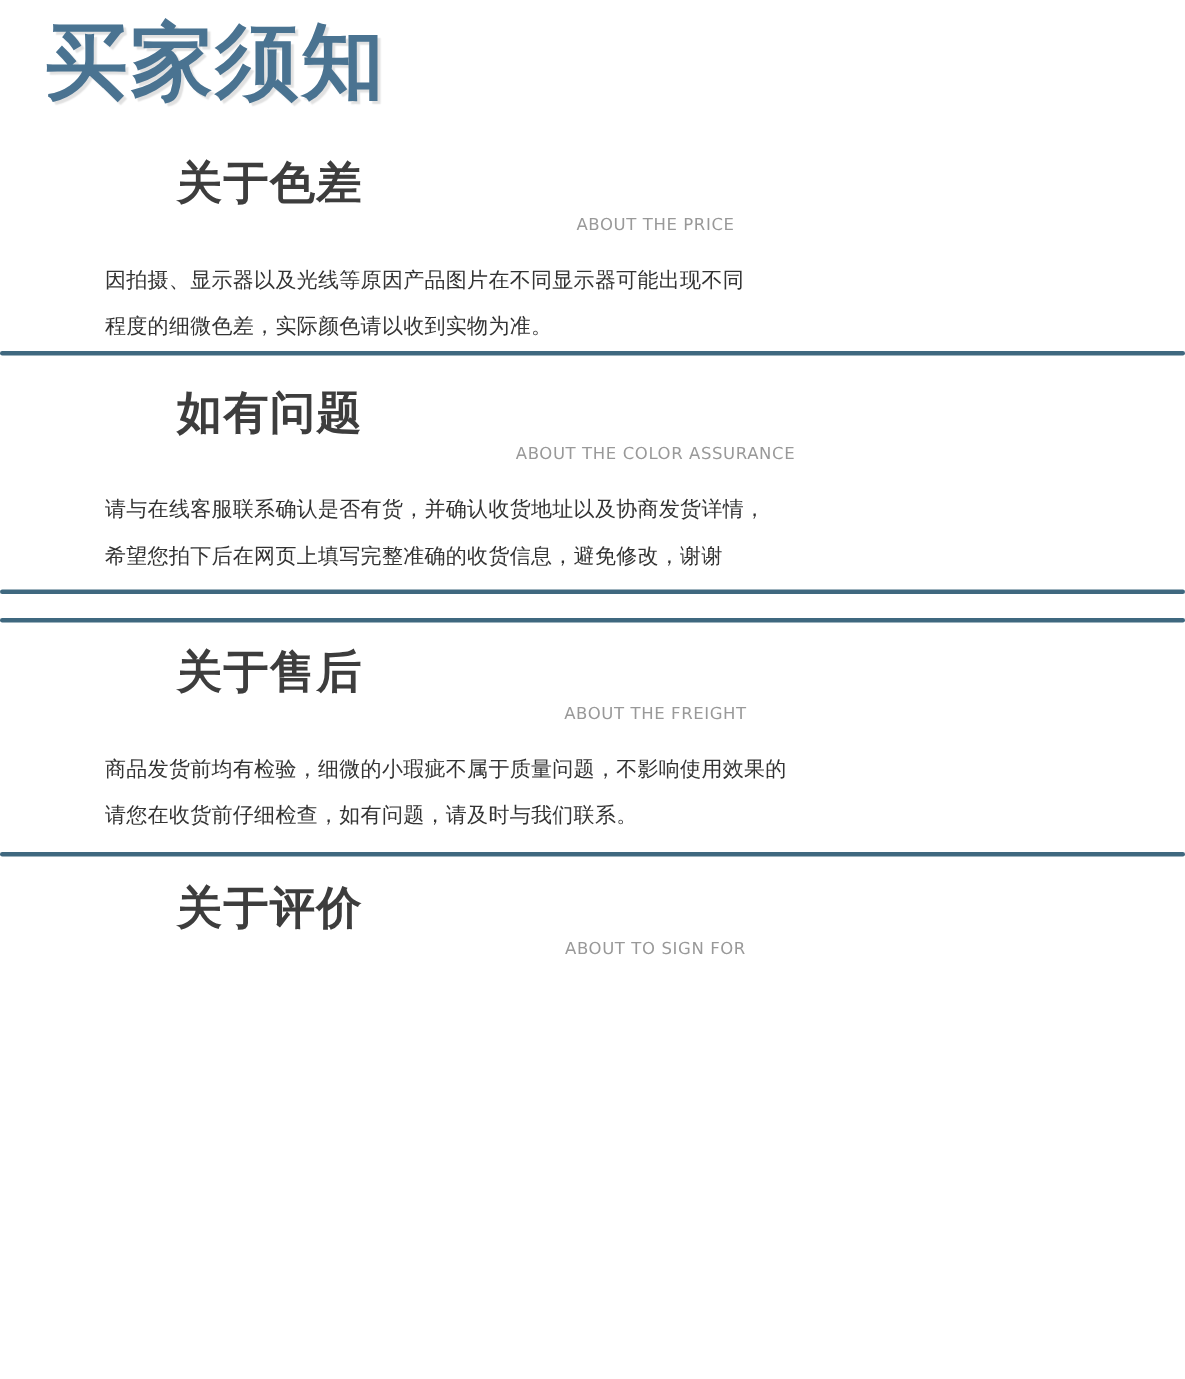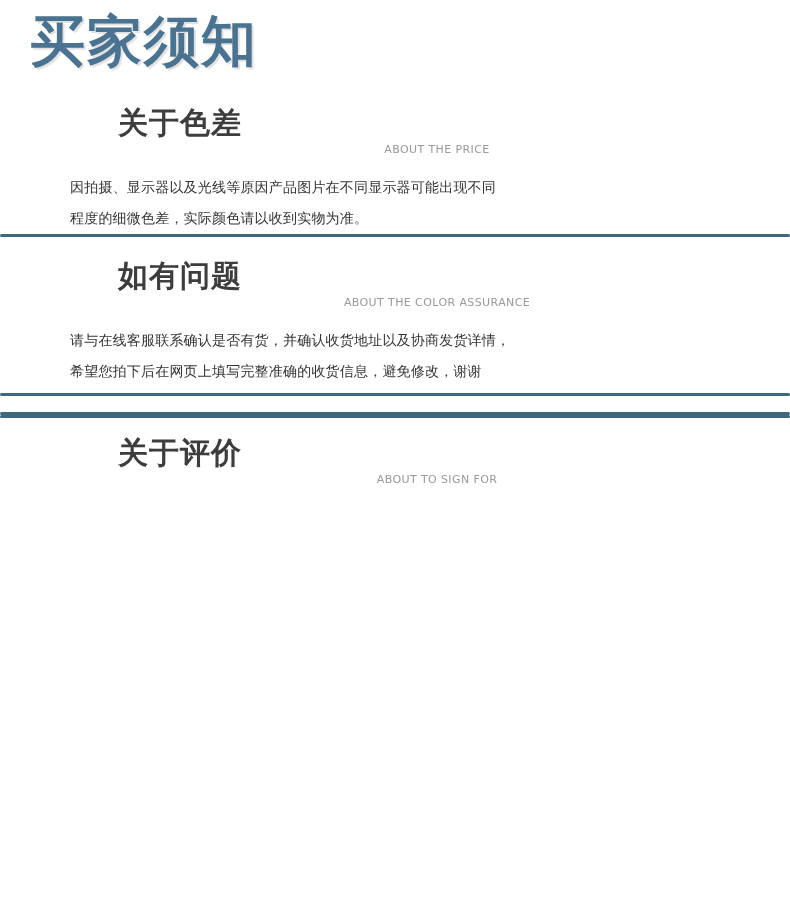--- a/index.html
+++ b/index.html
@@ -94,20 +94,26 @@
 希望您拍下后在网页上填写完整准确的收货信息，避免修改，谢谢</p>
   </section>
 
   <hr class="divider">
 
   <section class="notice-section s3">
   </section>
 
   <hr class="divider">
 
+  <section class="notice-section s4">
+    <h2 class="section-heading">关于售后</h2>
+    <div class="section-subtitle">ABOUT THE FREIGHT</div>
+    <p class="section-body">商品发货前均有检验，细微的小瑕疵不属于质量问题，不影响使用效果的
+请您在收货前仔细检查，如有问题，请及时与我们联系。</p>
+  </section>
 
   <hr class="divider">
 
   <section class="notice-section s5">
     <h2 class="section-heading">关于评价</h2>
     <div class="section-subtitle">ABOUT TO SIGN FOR</div>
 
   </section>
 
 </div>

